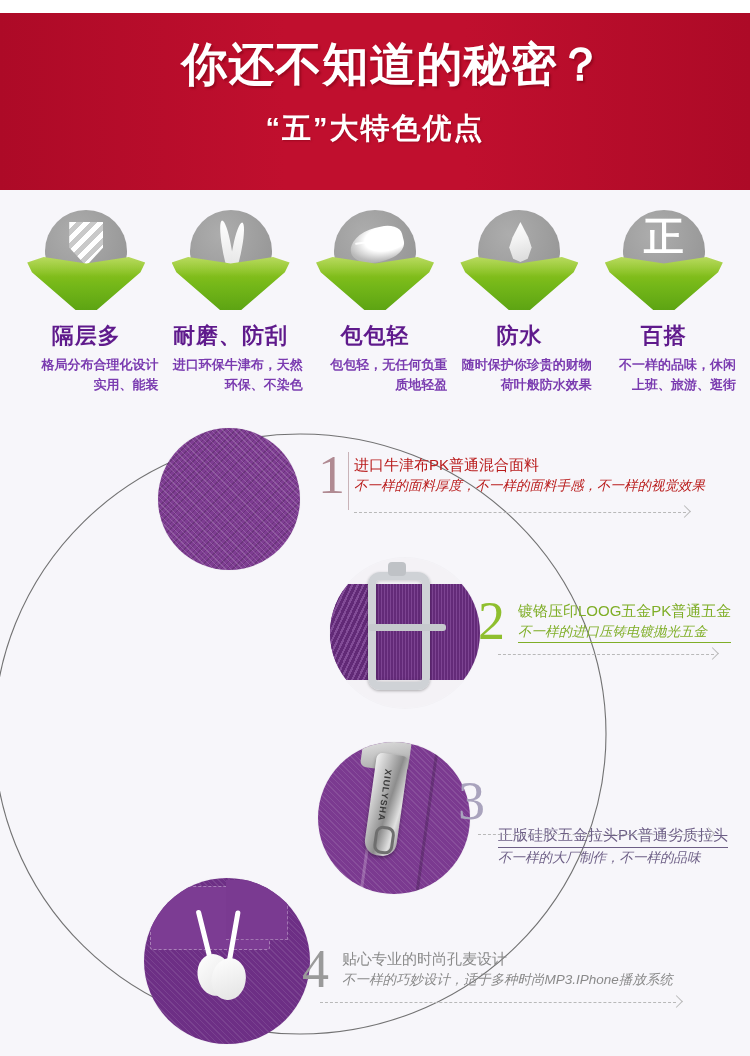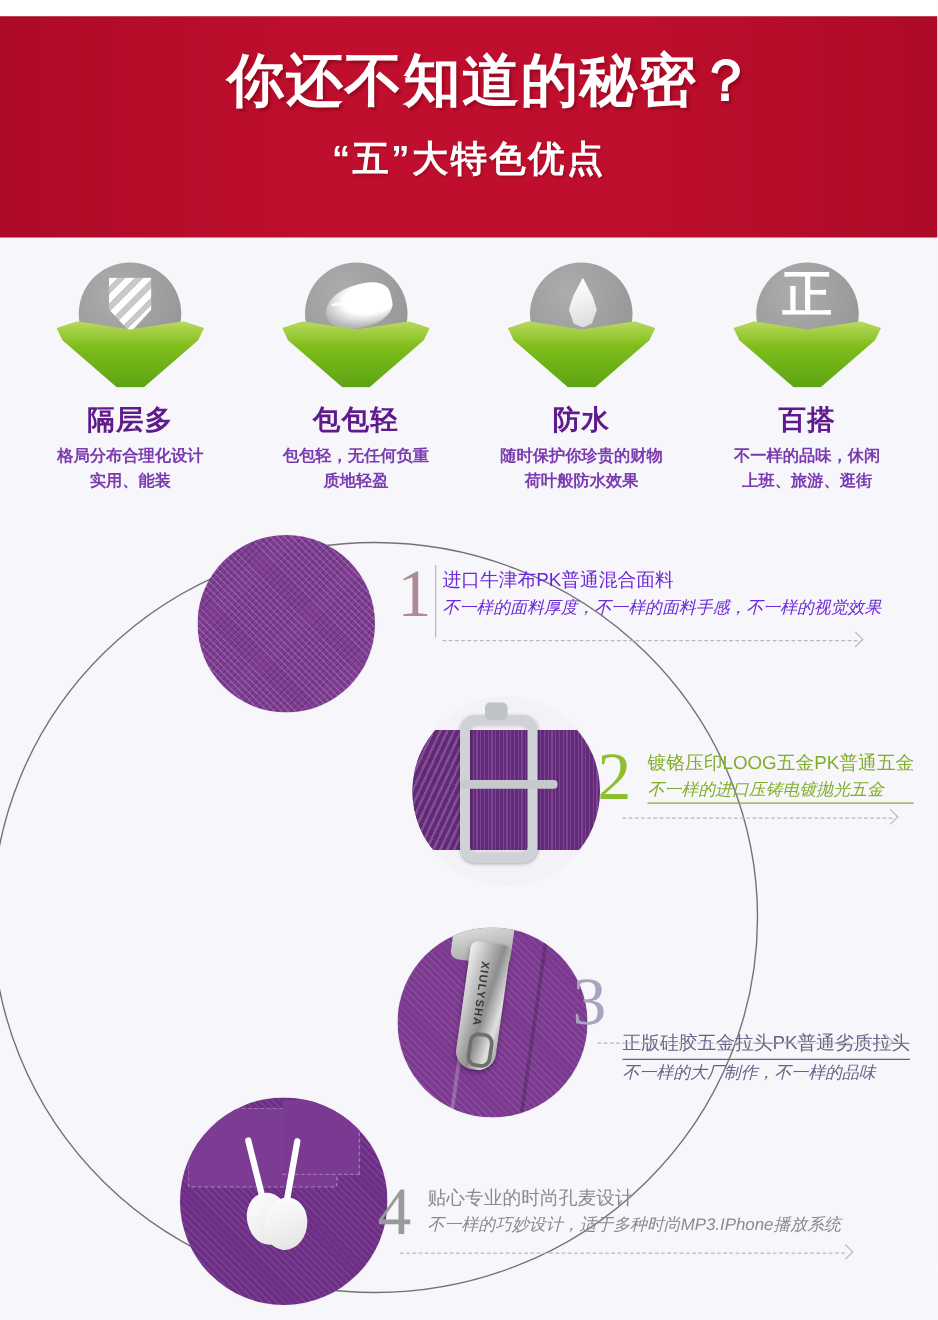--- a/index.html
+++ b/index.html
@@ -88,21 +88,21 @@
   }
 
   .f-title {
     text-align:center; margin-top:14px; font-size:22px; font-weight:bold;
     color:#5f1a8c; line-height:1.1; letter-spacing:1px;
   }
   .f-desc {
     text-align:center; margin-top:7px; font-size:13px; font-weight:bold;
     color:#7a3bb0; line-height:1.5;
   }
-  .f-desc span { display:block; }
+  .f-desc span { display:block;text-align:right; }
 
   
   .ellipse-wrap { position:absolute; left:0; top:412px; width:750px; height:644px; }
 
   
   .photo {
     position:absolute; border-radius:50%; overflow:hidden;
     box-shadow:0 0 0 1px rgba(0,0,0,.02);
   }
   .p1 { left:158px; top:428px; width:142px; height:142px; }
@@ -216,21 +216,21 @@
   .c-arrow {
     position:absolute; width:9px; height:9px;
     border-top:1.5px solid #b9b9b9; border-right:1.5px solid #b9b9b9;
     transform:rotate(45deg);
   }
   .u-line { border-bottom:1px solid currentColor; padding-bottom:1px; }
 
   
   .co1 { left:318px; top:446px; }
   .co1 .c-num { left:0; top:2px; color:#b08a92; }
-  .co1 .c-body{ left:36px; top:8px; color:#6d28d9; }
+  .co1 .c-body{ left:36px; top:8px; color:#b91c1c; }
   .co1 .c-rule{ left:36px; top:66px; width:332px; }
   .co1 .c-arrow{ left:362px; top:61px; }
   .co1 .c-sep{ position:absolute; left:30px; top:6px; width:1px; height:58px; background:#c9b3b8; }
 
   .co2 { left:478px; top:592px; }
   .co2 .c-num { left:0; top:2px; color:#8fbf2e; }
   .co2 .c-body{ left:40px; top:8px; color:#7fae27; }
   .co2 .c-rule{ left:20px; top:62px; width:216px; }
   .co2 .c-arrow{ left:230px; top:57px; }
 
@@ -268,20 +268,35 @@
         </div>
         <div class="f-leaf"></div>
       </div>
       <div class="f-title">隔层多</div>
       <div class="f-desc">
         <span>格局分布合理化设计</span>
         <span>实用、能装</span>
       </div>
     </div>
 
+    <div class="feature">
+      <div class="f-icon">
+        <div class="f-circle"></div>
+        <div class="f-glyph">
+          <div class="g-blade b1"></div>
+            <div class="g-blade b2"></div>
+        </div>
+        <div class="f-leaf"></div>
+      </div>
+      <div class="f-title">耐磨、防刮</div>
+      <div class="f-desc">
+        <span>进口环保牛津布，天然</span>
+        <span>环保、不染色</span>
+      </div>
+    </div>
 
     <div class="feature">
       <div class="f-icon">
         <div class="f-circle"></div>
         <div class="f-glyph">
           <div class="g-feather"></div>
         </div>
         <div class="f-leaf"></div>
       </div>
       <div class="f-title">包包轻</div>

